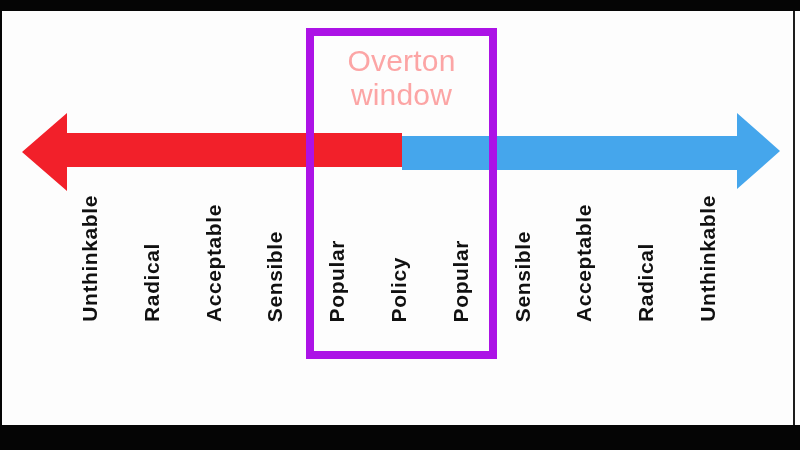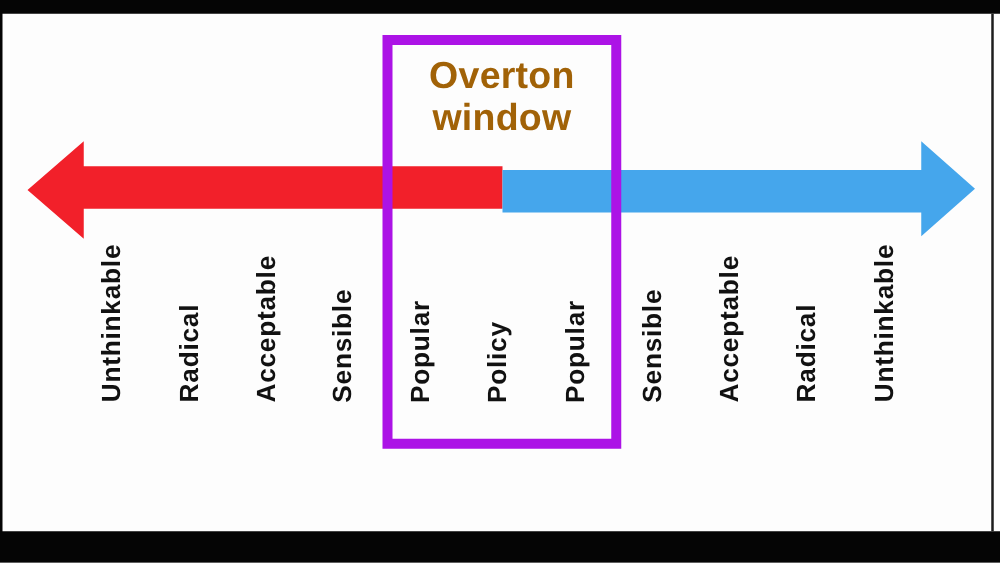--- a/index.html
+++ b/index.html
@@ -39,22 +39,22 @@
     box-sizing: border-box;
     border: 8px solid #ac13e6;
     z-index: 3;
     background: transparent;
   }
   .window-title {
     margin-top: 8px;
     text-align: center;
     font-size: 30px;
     line-height: 34px;
-    font-weight: bold;
-    color: #a16207;
+    font-weight: normal;
+    color: #fca5a5;
     letter-spacing: 0.2px;
   }
   .labels-row {
     position: absolute;
     left: 70px; top: 187px;
     width: 658px; height: 135px;
     display: flex;
     justify-content: space-between;
     z-index: 2;
   }

